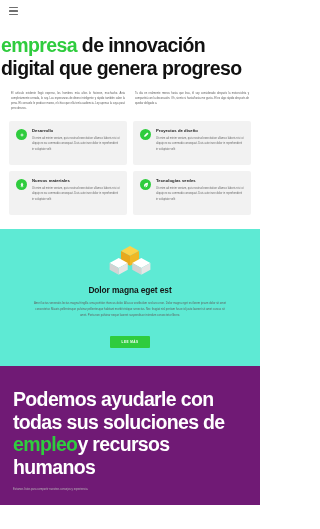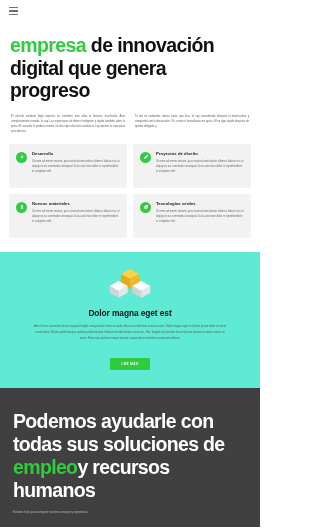--- a/index.html
+++ b/index.html
@@ -15,21 +15,21 @@
   .topbar {
     height:22px;
     display:flex; align-items:center;
     padding:0 9px;
     background:#ffffff;
   }
   .burger { width:9px; height:8px; display:flex; flex-direction:column; justify-content:space-between; cursor:pointer; }
   .burger i { display:block; height:1.4px; background:#6f6f6f; border-radius:.5px; }
 
   
-  .hero { padding:12px 11px 0 10px; }
+  .hero { padding:12px 11px 0 1px; }
   .hero h1 {
     font-size:19.5px;
     line-height:1.16;
     letter-spacing:-0.6px;
     font-weight:700;
     color:#111111;
   }
   .hero h1 .accent { color:#2fcc3e; }
 
   
@@ -112,21 +112,21 @@
     letter-spacing:.45px;
     padding:4px 12px;
     border:none;
     border-radius:1px;
     cursor:pointer;
     font-family:"Liberation Sans", sans-serif;
   }
 
   
   .dark {
-    background:#404040;
+    background:#701a75;
     color:#ffffff;
     padding:22px 13px 10px 13px;
     height:139px;
   }
   .dark h2 {
     font-size:19.5px;
     line-height:1.17;
     letter-spacing:-0.65px;
     font-weight:700;
   }

